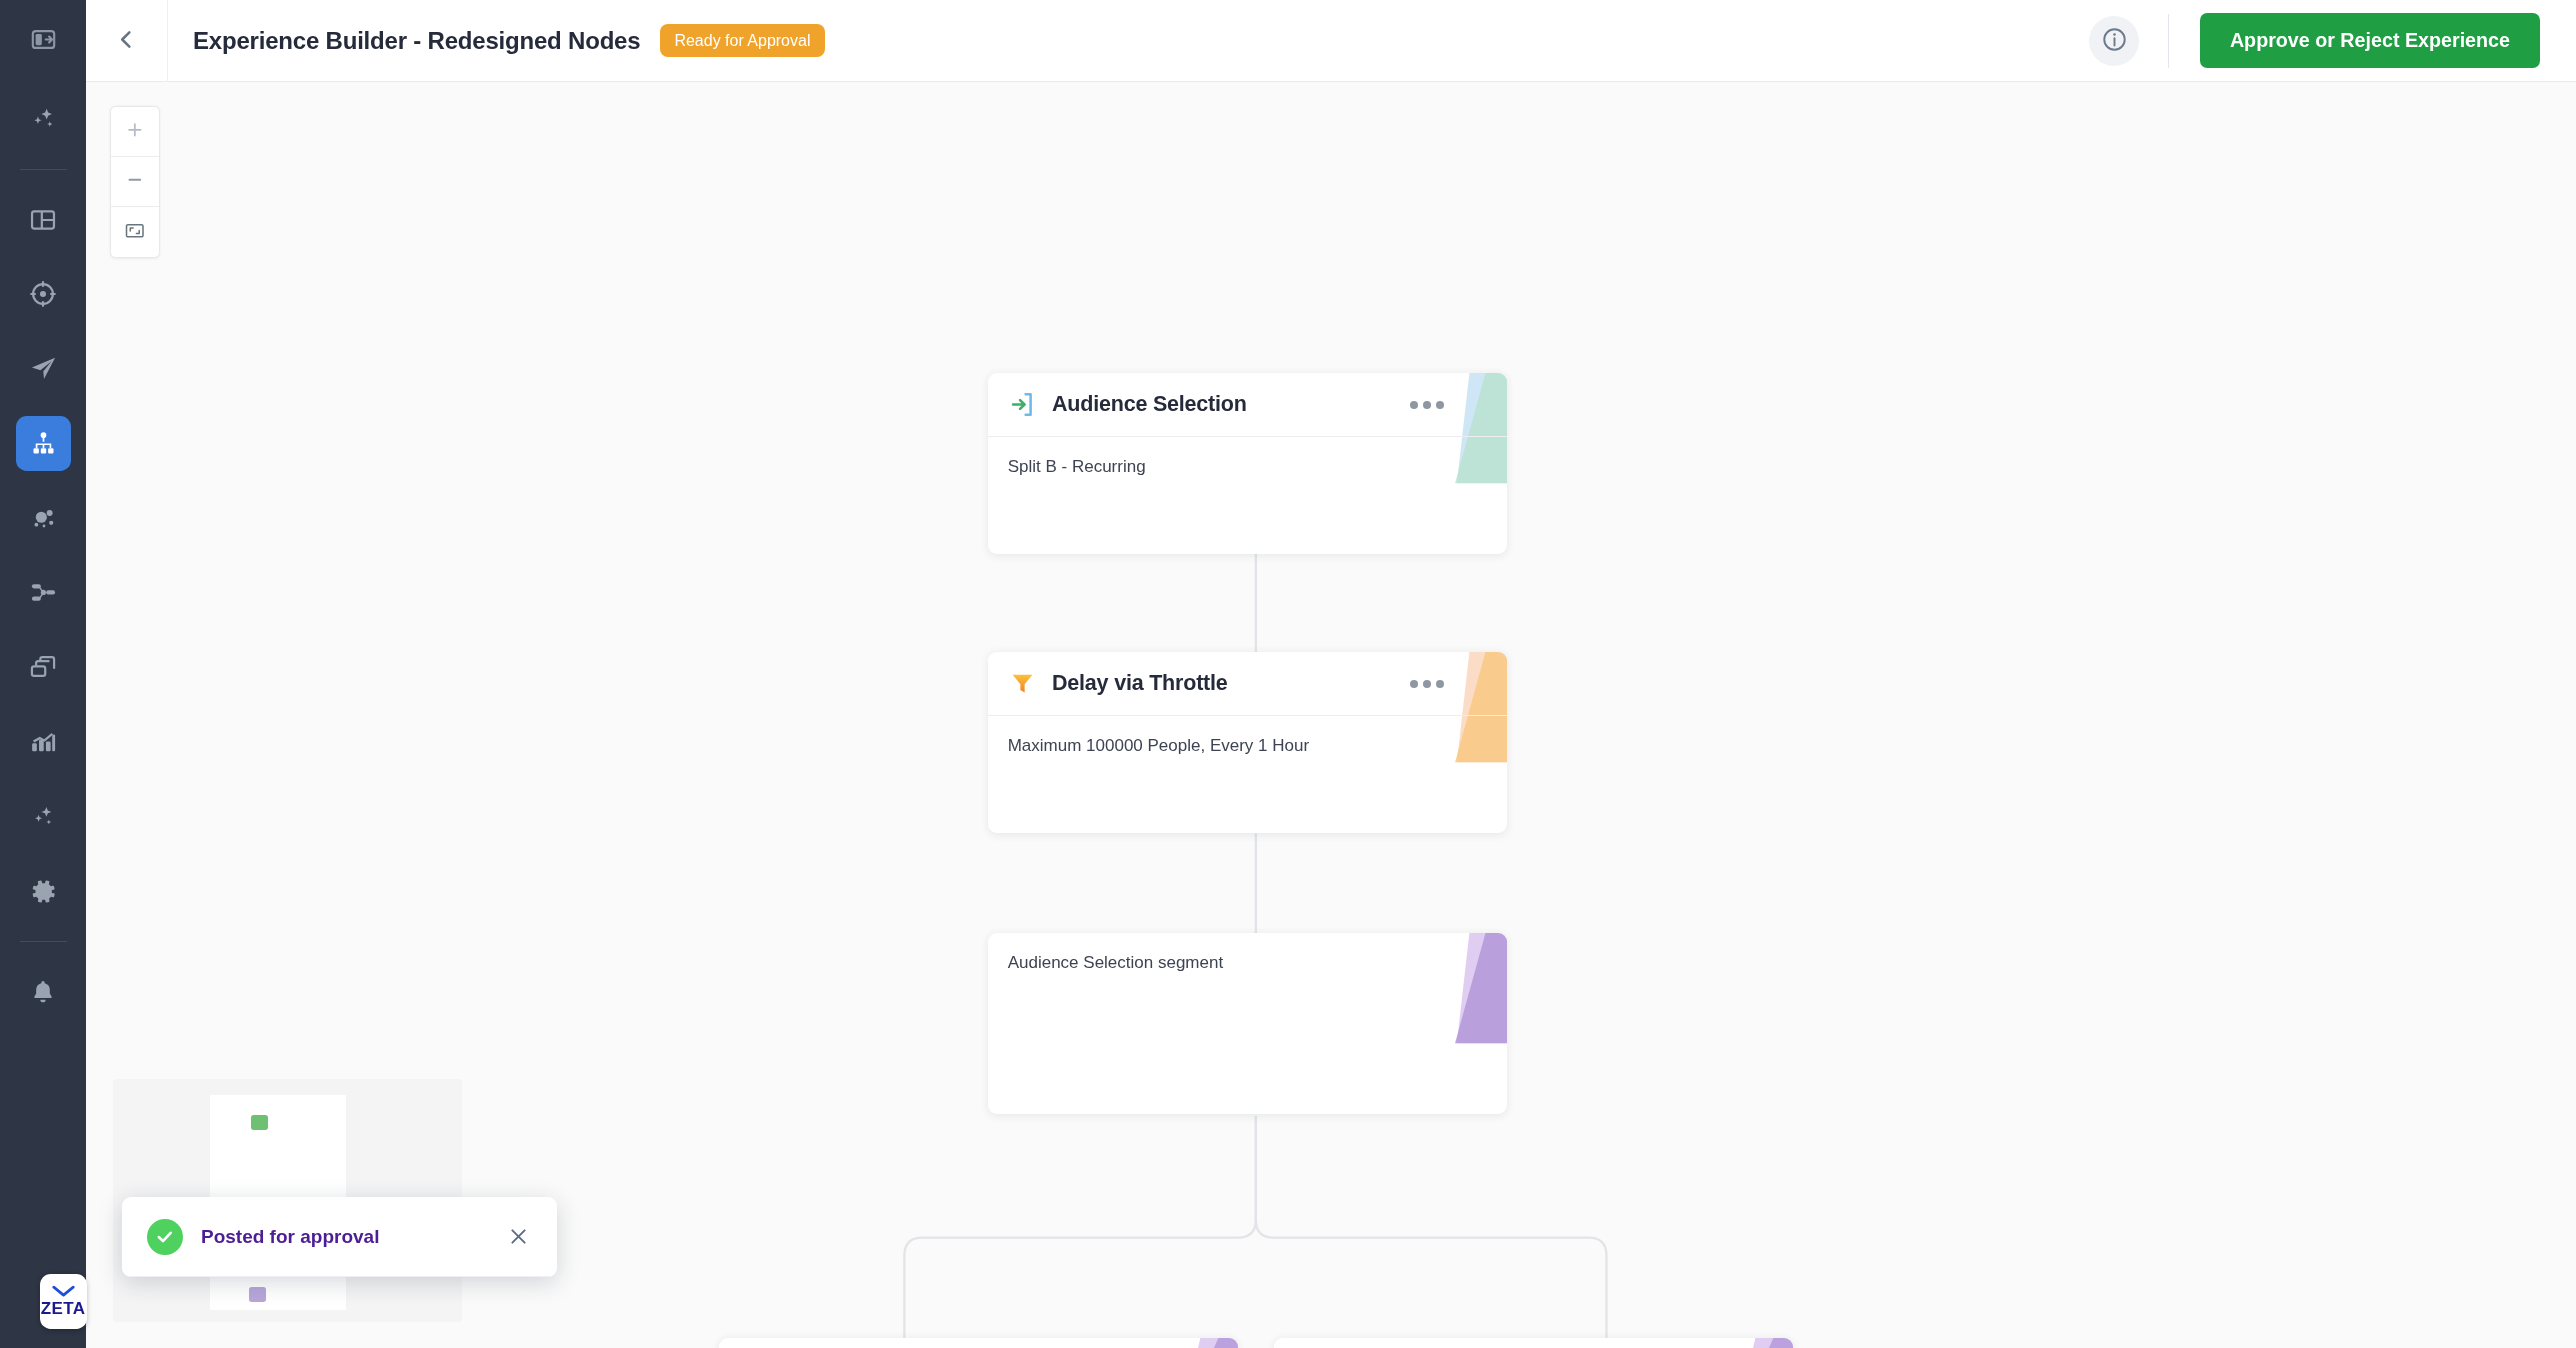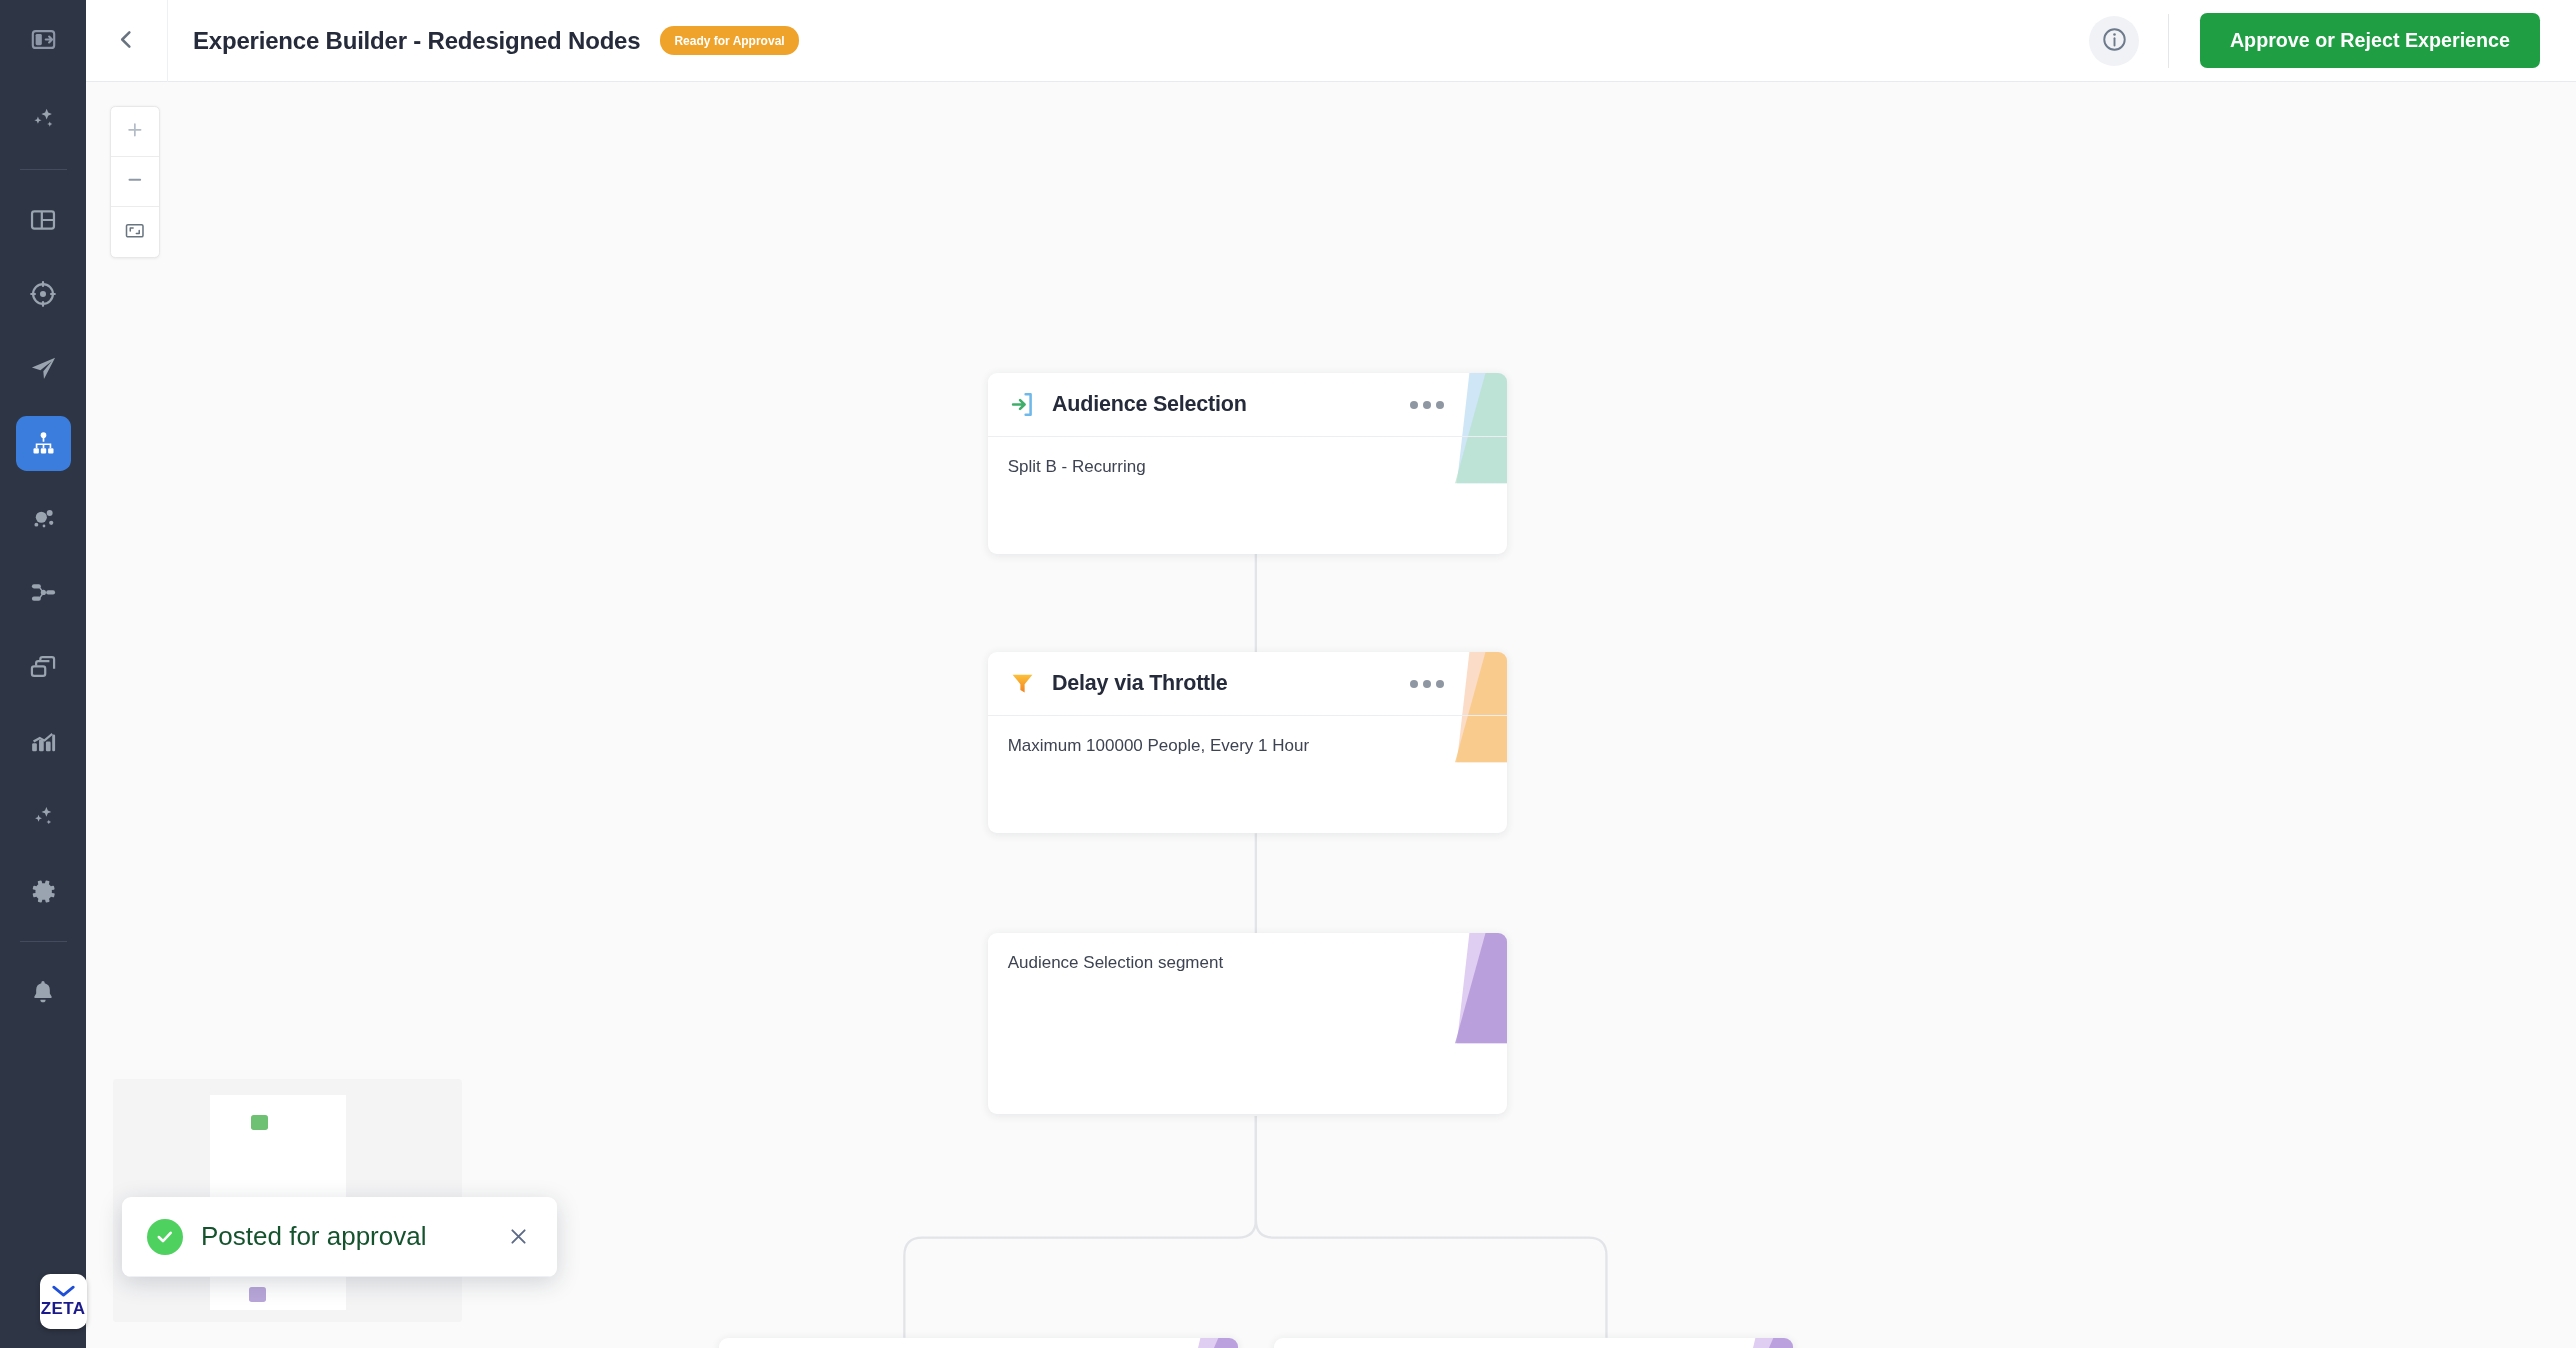--- a/index.html
+++ b/index.html
@@ -61,22 +61,22 @@
     display: flex; align-items: center; justify-content: center;
     cursor: pointer; border-right: 0.9px solid #eef1f4;
   }
   .title-wrap { display: flex; align-items: center; gap: 19.7px; padding-left: 25px; }
   .page-title {
     font-size: 24px; font-weight: 700; color: #252b3b;
     letter-spacing: -0.2px; white-space: nowrap;
   }
   .status-badge {
     background: #f0a32b; color: #ffffff;
-    font-size: 12px; font-weight: 700;
-    padding: 7.2px 14.3px; border-radius: 14px;
+    font-size: 16px; font-weight: 400;
+    padding: 7.2px 14.3px; border-radius: 8px;
     white-space: nowrap;
   }
   .header-right {
     margin-left: auto; display: flex; align-items: center;
     gap: 6px; padding-right: 36px; height: 82px;
   }
   .info-btn {
     width: 50px; height: 50px; border-radius: 50%;
     background: #f0f2f5;
     display: flex; align-items: center; justify-content: center;
@@ -200,21 +200,21 @@
     display: flex; align-items: center;
     padding: 21.5px 23px 21.5px 25px;
     border-bottom: 0.9px solid #eef0f4;
   }
   .toast-check {
     width: 36px; height: 36px; border-radius: 50%;
     background: #4ed15f; flex: 0 0 auto;
     display: flex; align-items: center; justify-content: center;
     margin-right: 18px;
   }
-  .toast-title { font-size: 26px; font-weight: 400; color: #14532d; }
+  .toast-title { font-size: 19px; font-weight: 700; color: #4c1d95; }
   .toast-close {
     margin-left: auto; cursor: pointer; padding: 3.6px;
     display: flex; align-items: center; justify-content: center;
   }
   .toast-body {
     padding: 25px 25px 30px 25px;
     font-size: 19px; line-height: 1.42; color: #7e87a3;
   }
 </style>
 </head>

